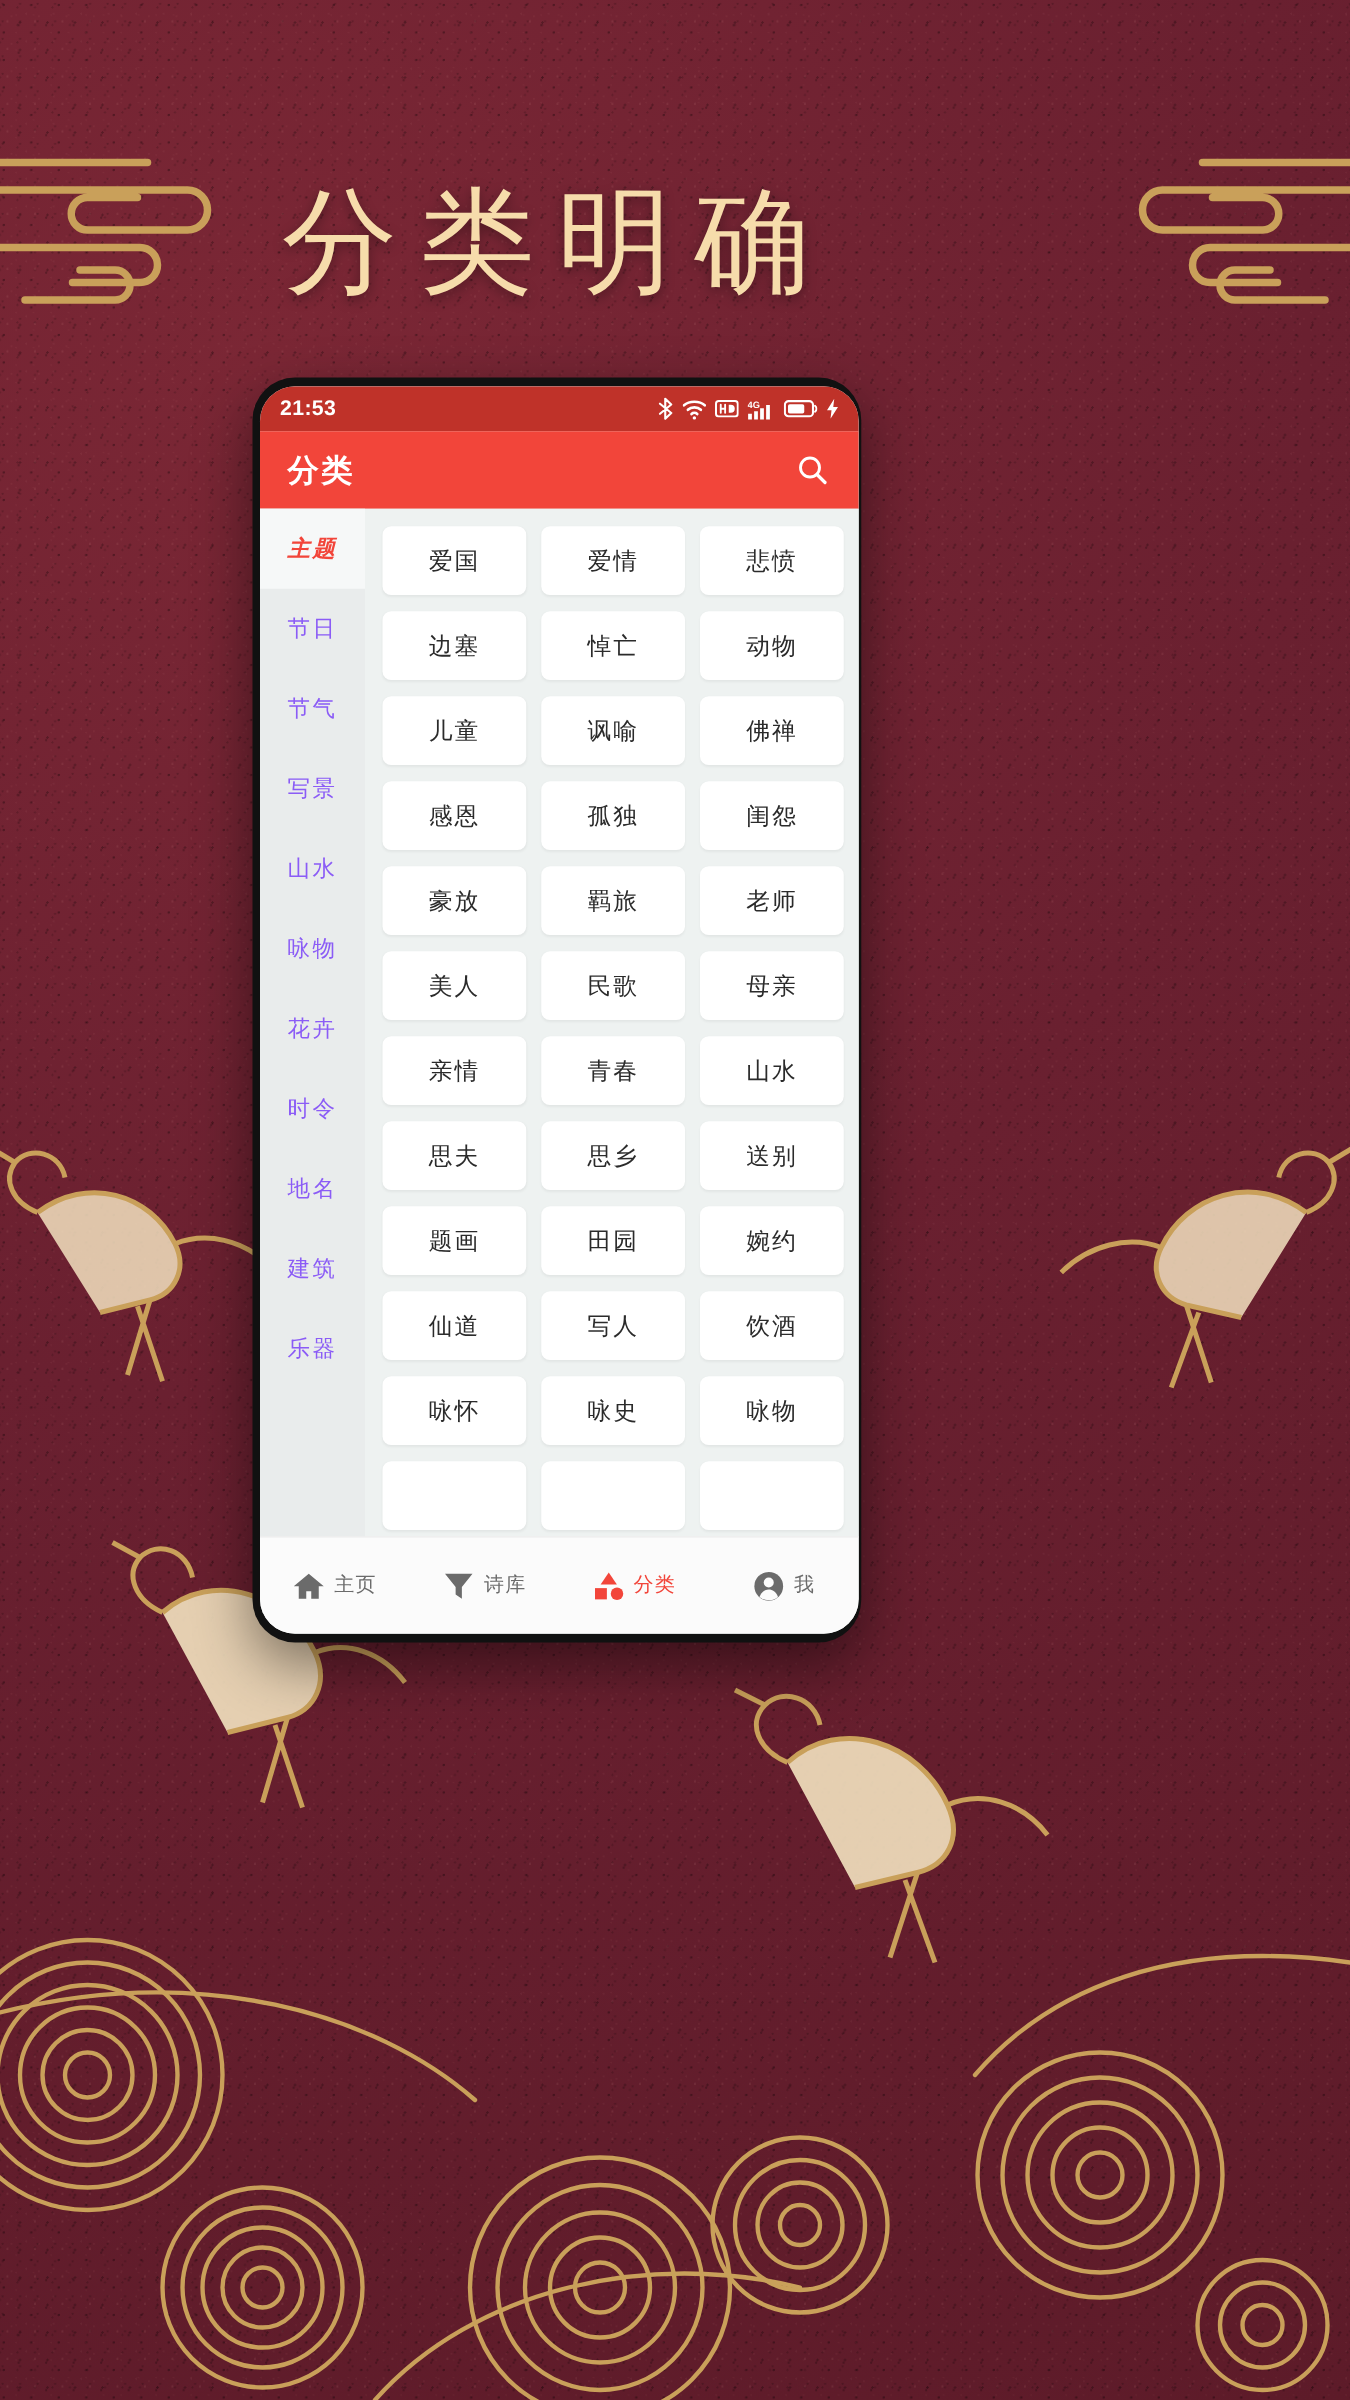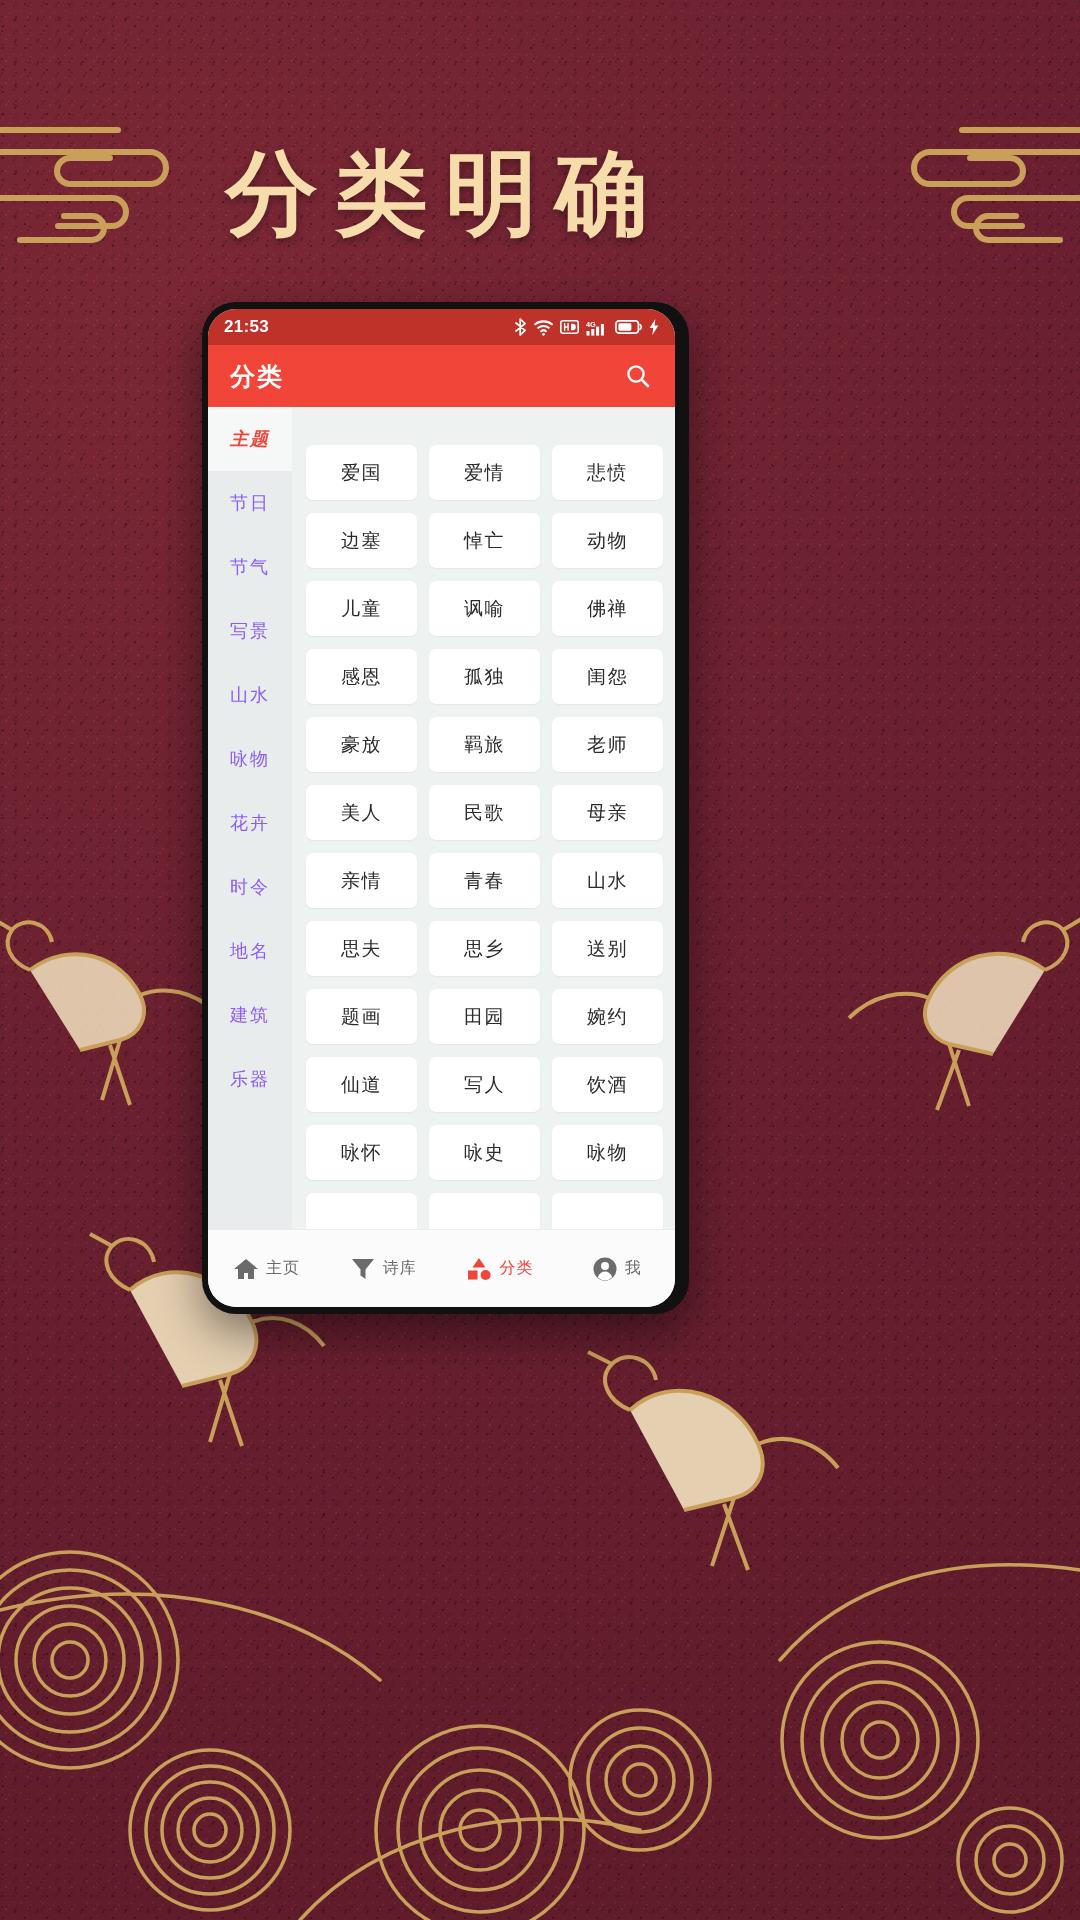--- a/index.html
+++ b/index.html
@@ -39,37 +39,37 @@
     background-size:14px 14px, 14px 14px, 14px 14px;
     background-position:0 0, 5px 3px, 9px 8px;
   }
   .ornament { position:absolute; pointer-events:none; }
 
   
   #headline {
     position:absolute; top:132px; left:0; width:867px;
     text-align:center;
     font-family:"DejaVu Serif","Liberation Serif", serif;
-    font-weight:700;
+    font-weight:400;
     font-size:92px;
     letter-spacing:18px;
     color:#f6dcab;
     text-shadow:0 3px 10px rgba(0,0,0,.35);
     white-space:nowrap;
     padding-left:24px;
   }
 
   
   #phone {
     position:absolute; left:202px; top:302px;
     width:487px; height:1012px;
     background:#111;
     border-radius:34px;
     box-shadow:0 18px 46px rgba(0,0,0,.45);
-    padding:7px 14px 7px 6px;
+    padding:7px 2px 7px 6px;
   }
   #screen {
     position:relative; width:100%; height:100%;
     border-radius:28px; overflow:hidden;
     background:#eef2f1;
     display:flex; flex-direction:column;
   }
 
   
   #statusbar {
@@ -100,21 +100,21 @@
     flex:0 0 84px; background:#e9ecec;
     overflow:hidden; position:relative;
   }
   .side-item {
     height:64px; display:flex; align-items:center; justify-content:center;
     font-size:18px; color:#8b5cf6; letter-spacing:2px;
     cursor:pointer; user-select:none;
   }
   .side-item.active { background:#f6f8f8; color:#f2453a; font-weight:600;font-style:italic; }
 
-  #grid-wrap { flex:1 1 auto; overflow:hidden; position:relative;margin-top:24px; }
+  #grid-wrap { flex:1 1 auto; overflow:hidden; position:relative; }
   #grid {
     display:grid;
     grid-template-columns:repeat(3,1fr);
     gap:13px 12px;
     padding:14px 12px 0 14px;
   }
   .cat-card {
     background:#fff; border-radius:7px; height:55px;
     display:flex; align-items:center; justify-content:center;
     font-size:19px; color:#2b2b2b; letter-spacing:1.5px;

